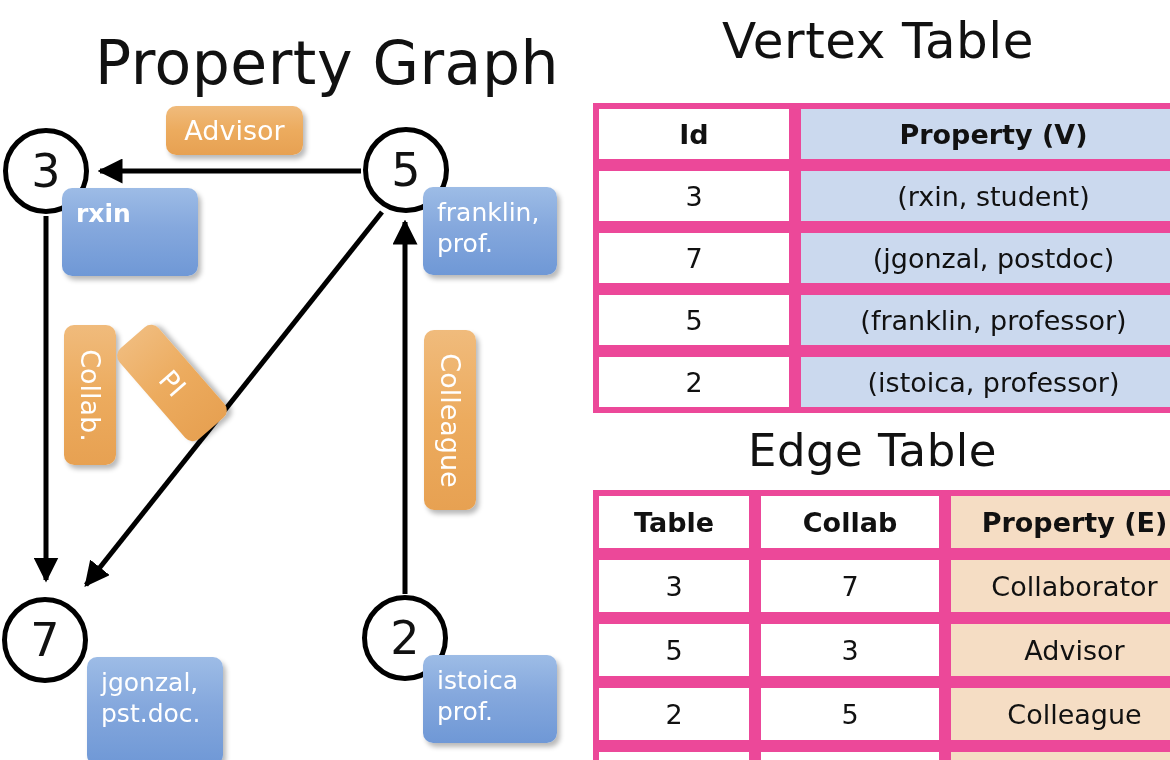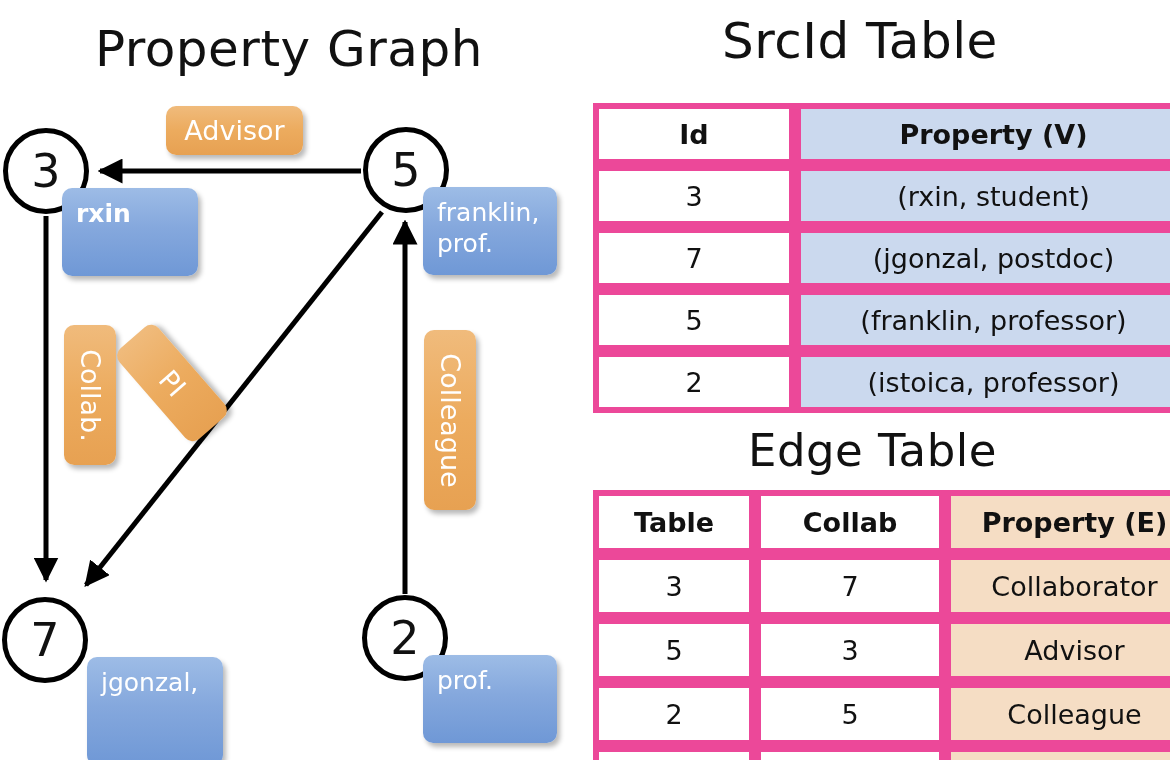--- a/index.html
+++ b/index.html
@@ -19,21 +19,21 @@
   
   .title {
     position: absolute;
     font-weight: 400;
     font-size: 50px;
     letter-spacing: 0.5px;
     color: #111111;
     white-space: nowrap;
     font-family: "DejaVu Sans", sans-serif;
   }
-  #title-property-graph { left: 95px;  top: 20px;  font-size: 50px; }
+  #title-property-graph { left: 95px;  top: 28px;  font-size: 60px; }
   #title-vertex-table   { left: 722px; top: 12px;  font-size: 50px; }
   #title-edge-table     { left: 748px; top: 404px; font-size: 45px; margin-top: 20px; }
 
   
   #graph-panel {
     position: absolute;
     left: 0; top: 0;
     width: 585px; height: 760px;
   }
   #graph-svg { position: absolute; left: 0; top: 0; }
@@ -121,21 +121,21 @@
   #edge-table { left: 593px; top: 490px; width: 575px; }
   #edge-table td { height: 52px; }
   #edge-table .c-src { width: 150px; }
   #edge-table .c-dst { width: 178px; }
   #edge-table .c-prop { width: 247px; }
 </style>
 </head>
 <body>
 
 <div class="title" id="title-property-graph">Property Graph</div>
-<div class="title" id="title-vertex-table">SrcId Table</div>
+<div class="title" id="title-vertex-table">Vertex Table</div>
 <div class="title" id="title-edge-table">Edge Table</div>
 
 <div id="graph-panel">
 
   <svg id="graph-svg" width="585" height="760">
     <defs>
       <marker id="arrow" viewBox="0 0 10 10" refX="9" refY="5" markerWidth="5" markerHeight="5" orient="auto-start-reverse">
         <path d="M 0 0 L 10 5 L 0 10 z" fill="#000"></path>
       </marker>
     </defs>
@@ -167,25 +167,27 @@
   <div class="node-label" style="left:363px; top:127px;">5</div>
   <div class="prop-box" style="left:423px; top:187px; width:134px; height:88px;">
     <span>franklin,</span>
     <span>prof.</span>
   </div>
 
   <div class="node-circle" style="left:2px; top:597px;"></div>
   <div class="node-label" style="left:2px; top:597px;">7</div>
   <div class="prop-box" style="left:79px; top:657px; width:136px; height:108px;margin-left:8px;">
     <span>jgonzal,</span>
+    <span>pst.doc.</span>
   </div>
 
   <div class="node-circle" style="left:362px; top:595px;"></div>
   <div class="node-label" style="left:362px; top:595px;">2</div>
   <div class="prop-box" style="left:423px; top:655px; width:134px; height:88px;">
+    <span>istoica</span>
     <span>prof.</span>
   </div>
 
   <div class="edge-label" style="left:166px; top:106px; width:137px; height:49px;">
     <span>Advisor</span>
   </div>
 
   <div class="edge-label vertical" style="left:64px; top:325px; width:52px; height:140px;">
     <span>Collab.</span>
   </div>

